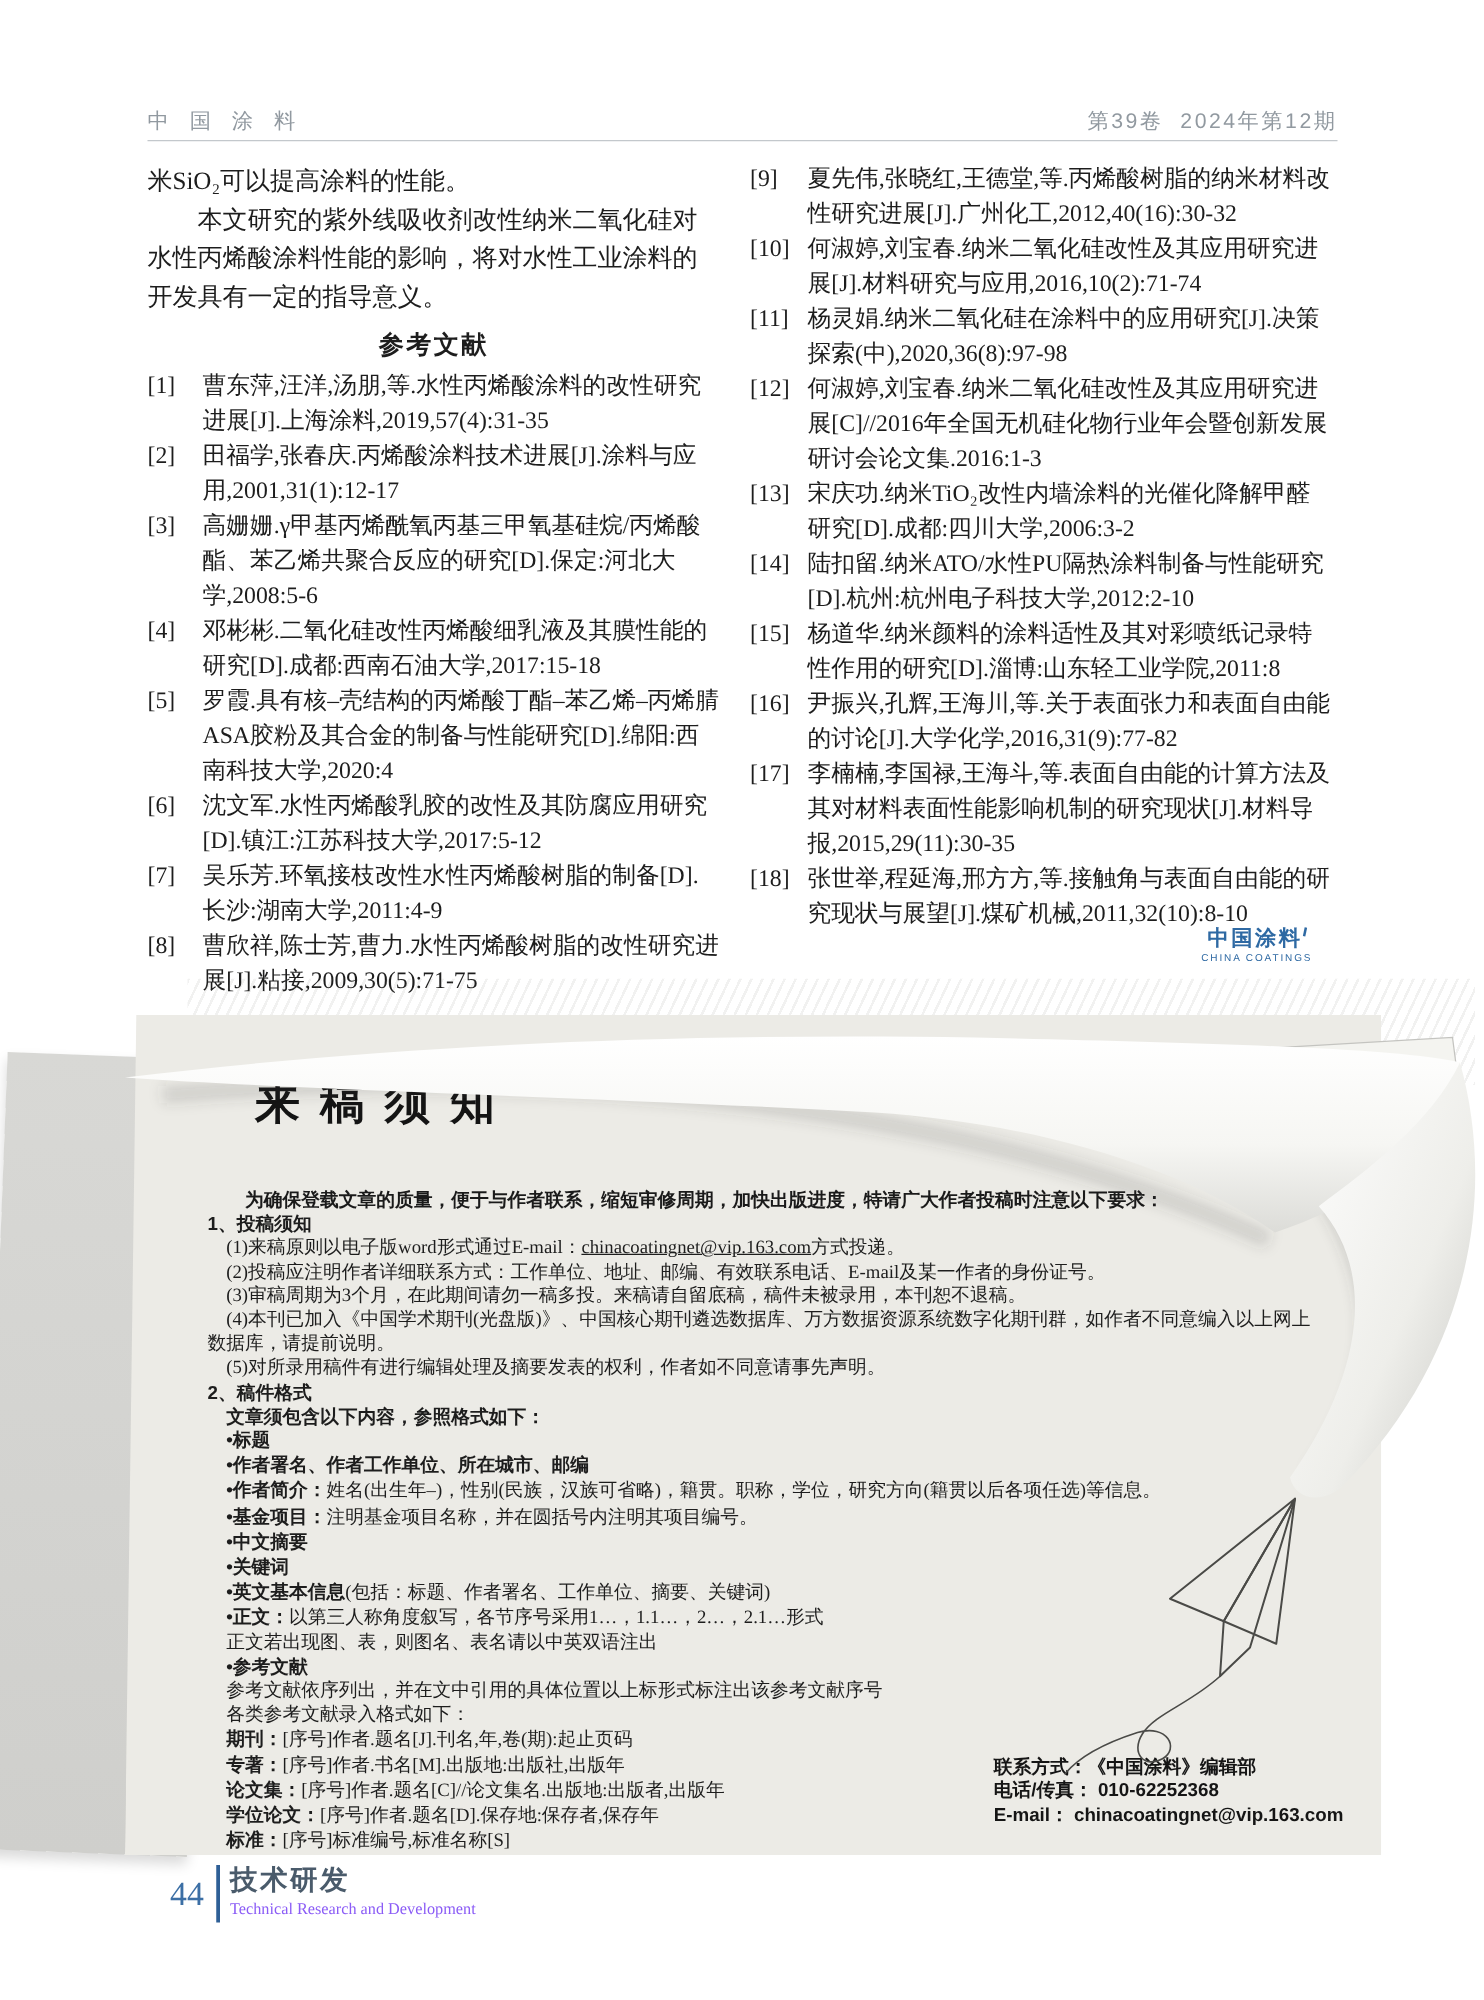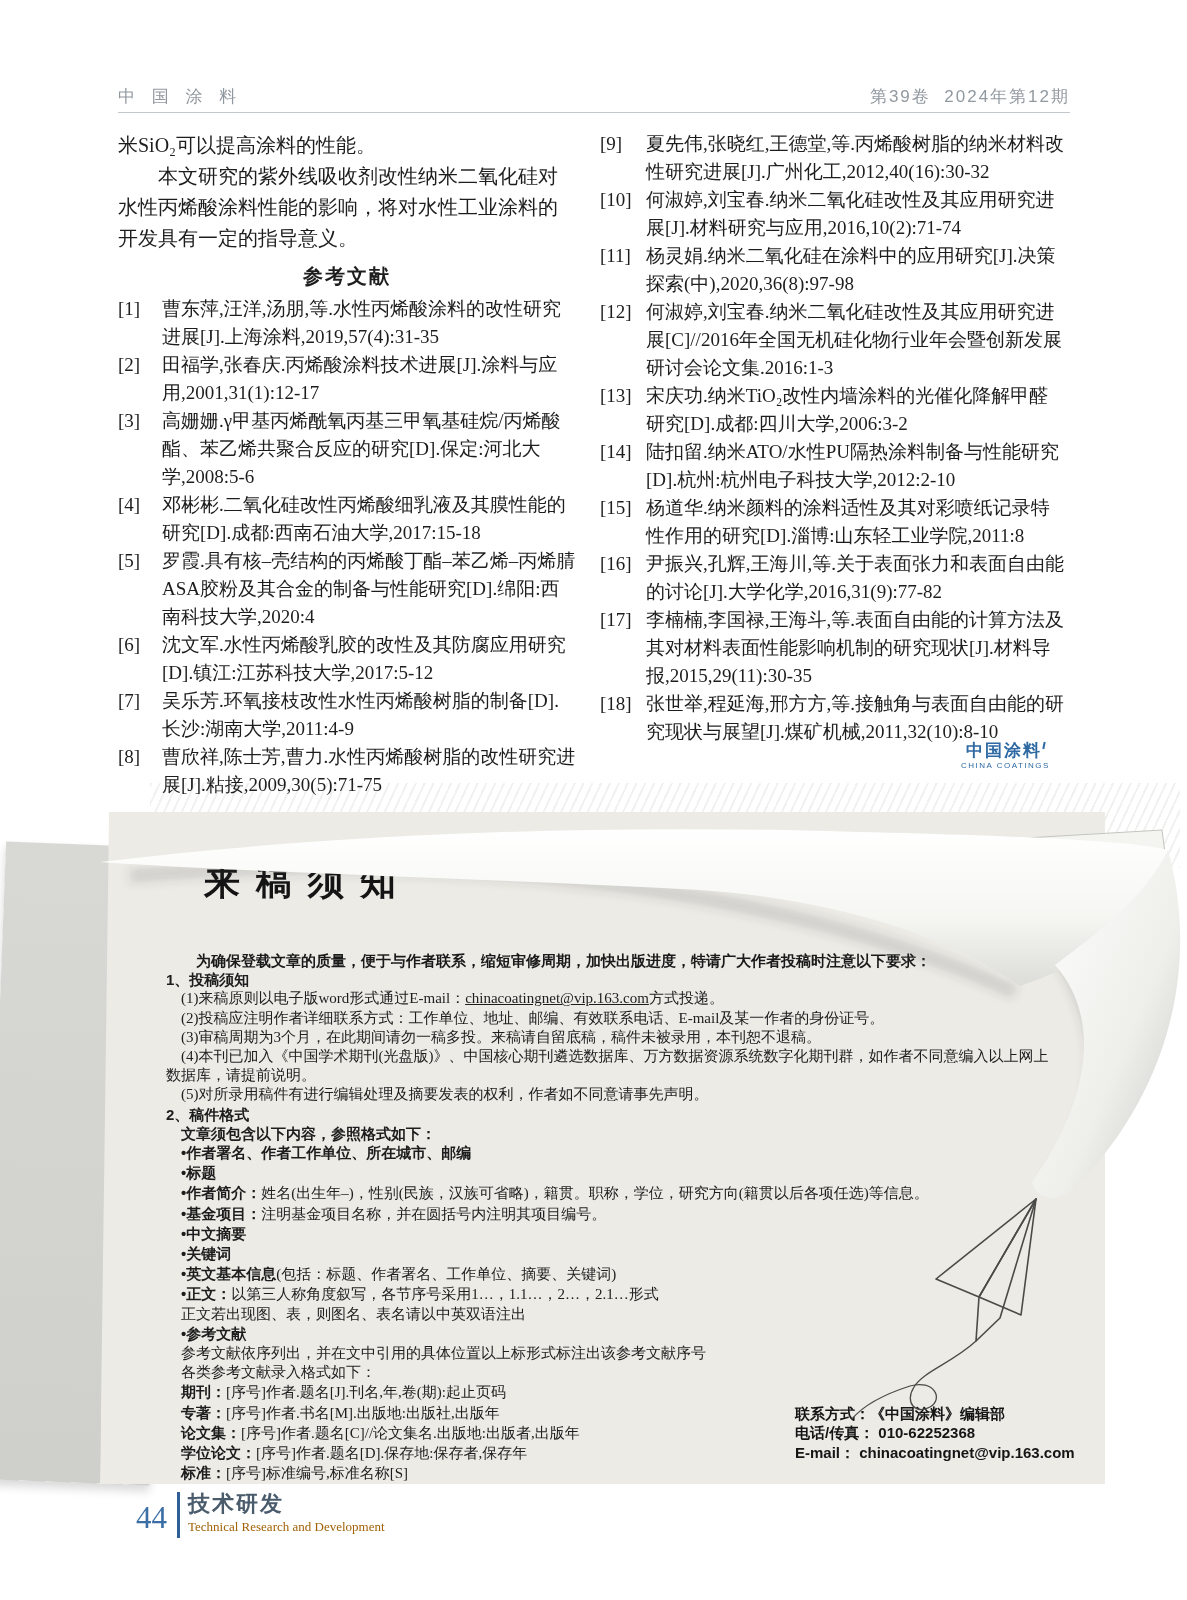--- a/index.html
+++ b/index.html
@@ -56,25 +56,25 @@
   .mk,.b{font-family:"Liberation Sans","DejaVu Sans",sans-serif;font-weight:bold;}
   .mk:empty,.b:empty{display:none;}
   .contact{position:absolute;left:695px;top:592px;font-family:"Liberation Sans","DejaVu Sans",sans-serif;
            font-weight:bold;font-size:15px;line-height:19.4px;color:#151515;}
   .contact p{margin:0;}
   .plane{position:absolute;left:740px;top:378px;width:210px;height:232px;}
   .curl{position:absolute;left:0;top:780px;width:1187px;height:430px;z-index:4;pointer-events:none;}
 
   
   .footer{position:absolute;left:136px;top:1492px;display:flex;align-items:flex-start;}
-  .page-num{font-size:31px;color:#3c6fa5;margin-top:8px;font-family:"Liberation Serif","DejaVu Serif",serif;}
+  .page-num{font-size:27px;color:#3c6fa5;margin-top:8px;font-family:"Liberation Serif","DejaVu Serif",serif;}
   .foot-rule{width:3px;height:46px;background:#2e5f96;margin:0 8px 0 10px;}
   .foot-cn{font-family:"Liberation Sans","DejaVu Sans",sans-serif;font-weight:bold;
            font-size:22px;color:#4a5b6b;letter-spacing:2px;line-height:24px;}
-  .foot-en{font-size:13px;color:#a16207;margin-top:3px;}
+  .foot-en{font-size:13px;color:#8b5cf6;margin-top:3px;}
 </style>
 </head>
 <body>
 
 <div class="page">
 
   <div class="header">
     <span>中 国 涂 料</span>
     <span class="issue">第39卷  2024年第12期</span>
   </div>
@@ -186,23 +186,23 @@
           <p class="n-line n-item"><span>(3)审稿周期为3个月，在此期间请勿一稿多投。来稿请自留底稿，稿件未被录用，本刊恕不退稿。</span><span class="u"></span><span></span></p>
 
           <p class="n-line n-item"><span>(4)本刊已加入《中国学术期刊(光盘版)》、中国核心期刊遴选数据库、万方数据资源系统数字化期刊群，如作者不同意编入以上网上数据库，请提前说明。</span><span class="u"></span><span></span></p>
 
           <p class="n-line n-item"><span>(5)对所录用稿件有进行编辑处理及摘要发表的权利，作者如不同意请事先声明。</span><span class="u"></span><span></span></p>
         </div>
       <p class="n-line n-h">2、稿件格式</p>
       <p class="n-line n-sub n-h">文章须包含以下内容，参照格式如下：</p>
       <div>
 
+          <p class="n-line n-sub"><span class="mk">•</span><span class="b">标题</span><span></span></p>
+
           <p class="n-line n-sub"><span class="mk">•</span><span class="b">作者署名、作者工作单位、所在城市、邮编</span><span></span></p>
-
-          <p class="n-line n-sub"><span class="mk">•</span><span class="b">标题</span><span></span></p>
 
           <p class="n-line n-sub"><span class="mk">•</span><span class="b">作者简介：</span><span>姓名(出生年–)，性别(民族，汉族可省略)，籍贯。职称，学位，研究方向(籍贯以后各项任选)等信息。</span></p>
 
           <p class="n-line n-sub"><span class="mk">•</span><span class="b">基金项目：</span><span>注明基金项目名称，并在圆括号内注明其项目编号。</span></p>
 
           <p class="n-line n-sub"><span class="mk">•</span><span class="b">中文摘要</span><span></span></p>
 
           <p class="n-line n-sub"><span class="mk">•</span><span class="b">关键词</span><span></span></p>
 
           <p class="n-line n-sub"><span class="mk">•</span><span class="b">英文基本信息</span><span>(包括：标题、作者署名、工作单位、摘要、关键词)</span></p>

